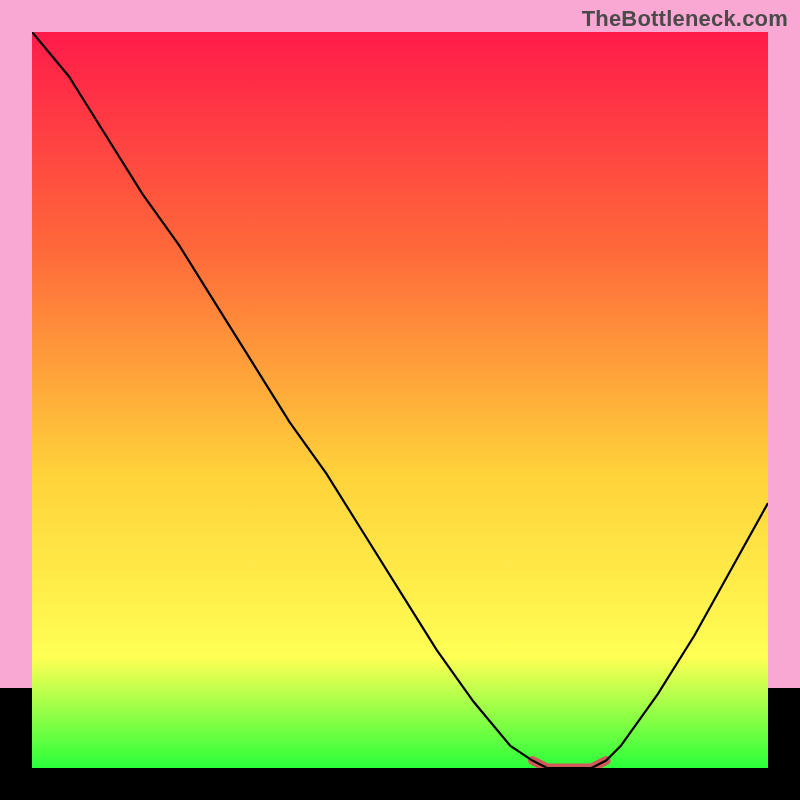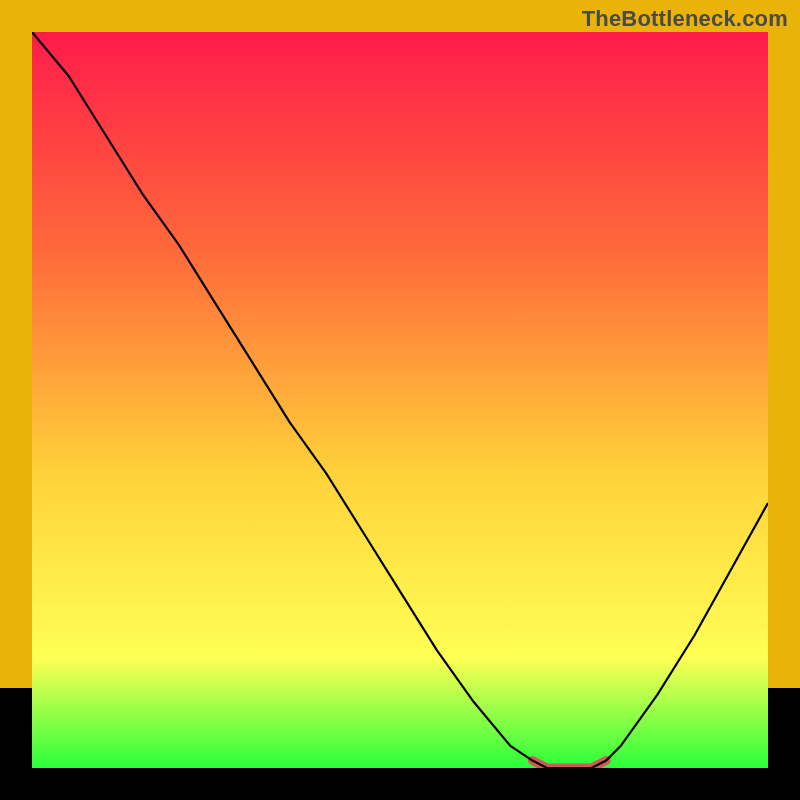--- a/index.html
+++ b/index.html
@@ -8,21 +8,21 @@
     width: 800px;
     height: 800px;
     overflow: hidden;
     font-family: Arial, Helvetica, sans-serif;
     background: #000;
   }
   .frame {
     position: relative;
     width: 800px;
     height: 688px;
-    background: #eab308;
+    background: #f9a8d4;
   }
   .watermark {
     position: absolute;
     top: 6px;
     right: 12px;
     color: #4a4a4a;
     font-size: 22px;
     font-weight: 600;
     letter-spacing: 0.2px;
     z-index: 5;

